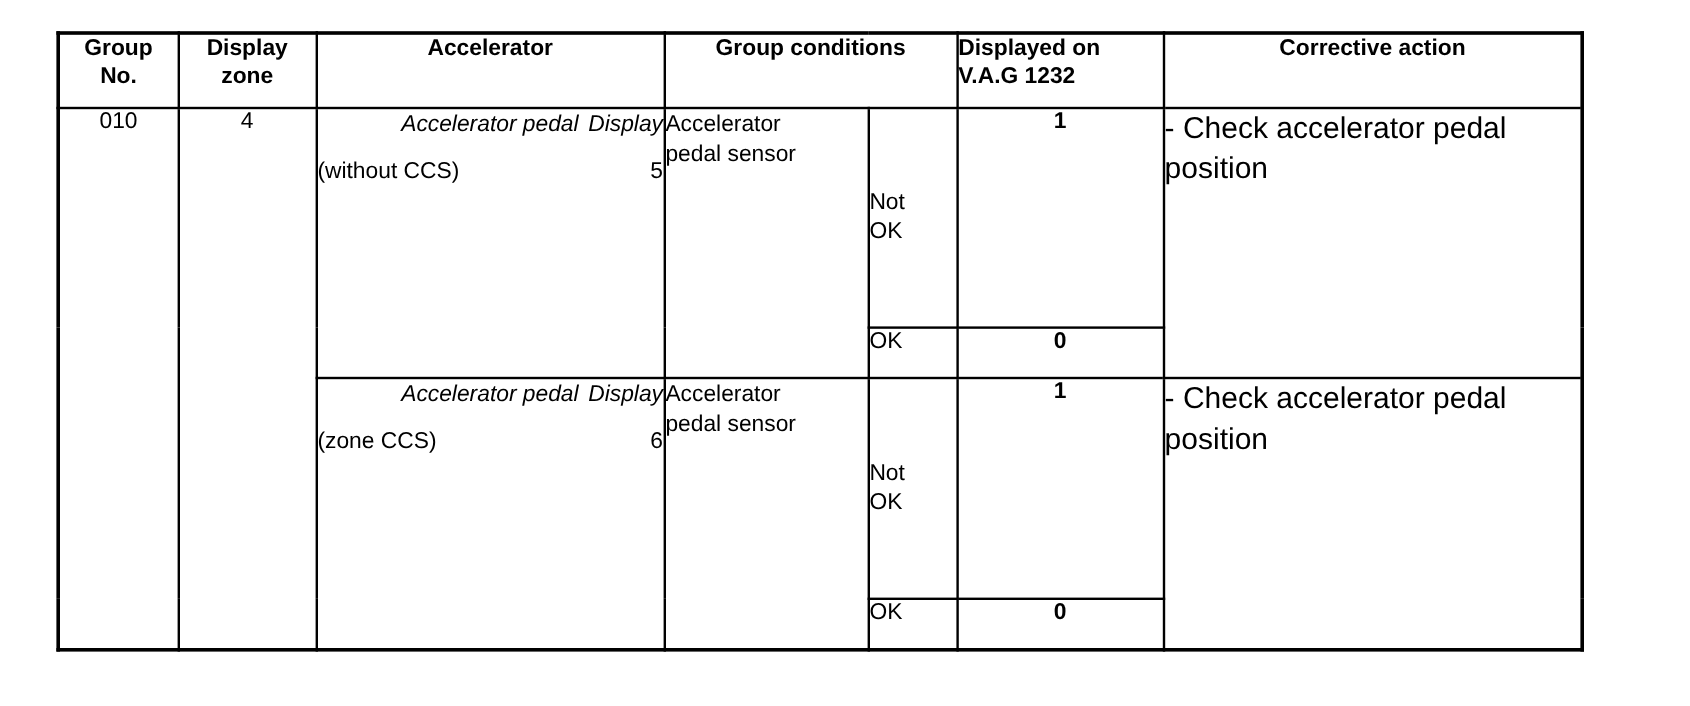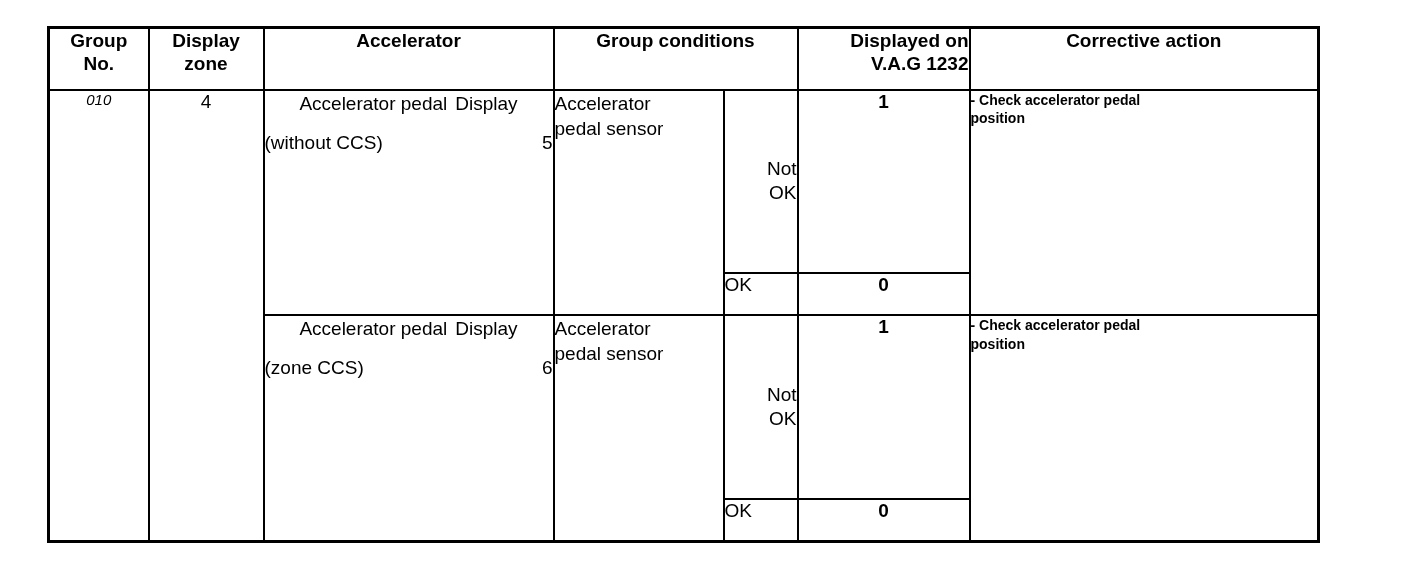--- a/index.html
+++ b/index.html
@@ -49,56 +49,56 @@
     font-size: 19px;
     font-weight: bold;
     text-align: center;
     vertical-align: middle;
     height: 62px;
     line-height: 1.22;
     padding: 4px 6px;
     box-sizing: border-box;
   }
   th.left-align {
-    text-align: right;
+    text-align: left;
     padding-left: 12px;
   }
 
   
   col.c-group { width: 100px; }
   col.c-zone { width: 115px; }
   col.c-desig { width: 290px; }
   col.c-testcond { width: 170px; }
   col.c-okcol { width: 74px; }
   col.c-disp { width: 172px; }
   col.c-corr { width: 349px; }
 
   
   td.group-no {
     text-align: center;
-    font-size: 15px;
+    font-size: 19px;
     padding-top: 12px;
-    font-style: italic;
   }
   td.zone {
     text-align: center;
     font-size: 19px;
     padding-top: 12px;
   }
 
   td.designation {
     font-size: 19px;
     padding: 10px 10px 6px 10px;
     line-height: 1.32;
   }
   .desig-row {
     display: flex;
-    justify-content: center;
+    justify-content: flex-end;
     align-items: flex-start;
     gap: 8px;
+    font-style: italic;
   }
   .desig-name {
     flex: 0 1 auto;
   }
   .desig-disp-label {
     flex: 0 0 auto;
     white-space: nowrap;
   }
   .desig-second {
     margin-top: 14px;
@@ -119,34 +119,33 @@
 
   td.ok-label {
     font-size: 19px;
     text-align: left;
     padding: 6px 0 6px 10px;
     vertical-align: middle;
   }
   td.ok-label.notok {
     line-height: 1.25;
     vertical-align: middle;
-    text-align: right;
+    text-align: left;
   }
   td.displayed-val {
     font-size: 19px;
     font-weight: bold;
     text-align: center;
     vertical-align: middle;
   }
 
   td.corrective {
-    font-size: 14px;
+    font-size: 25px;
     padding: 10px 10px 6px 12px;
     line-height: 1.35;
-    font-weight: bold;
   }
 
   .tall-top { height: 180px; }
   .short-bot { height: 40px; }
 </style>
 </head>
 <body>
 
 <div class="page">
   <div class="table-wrap">

